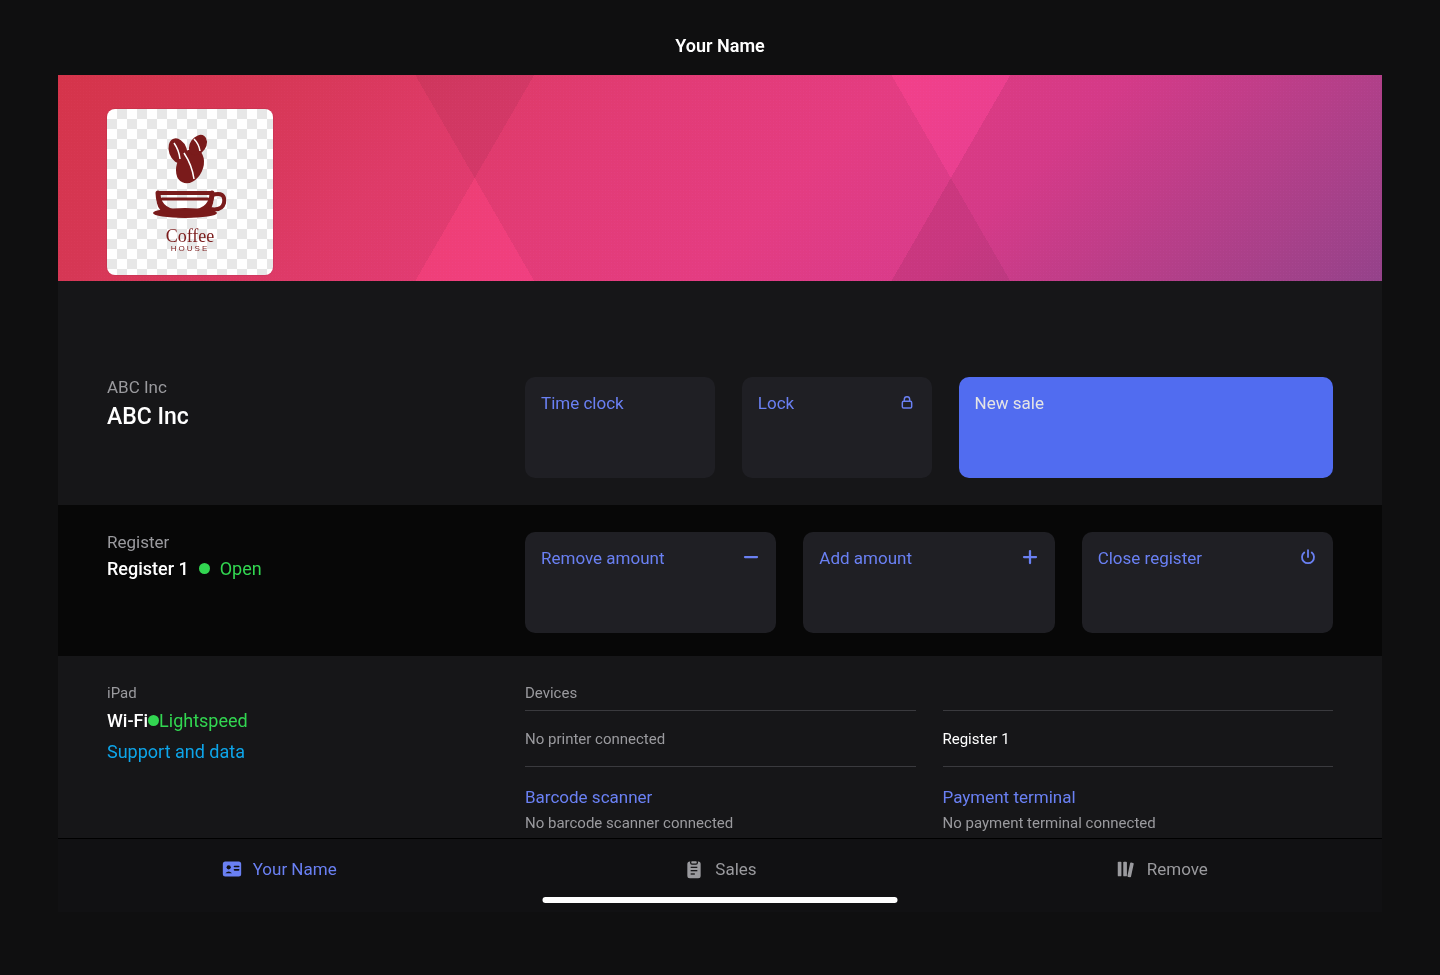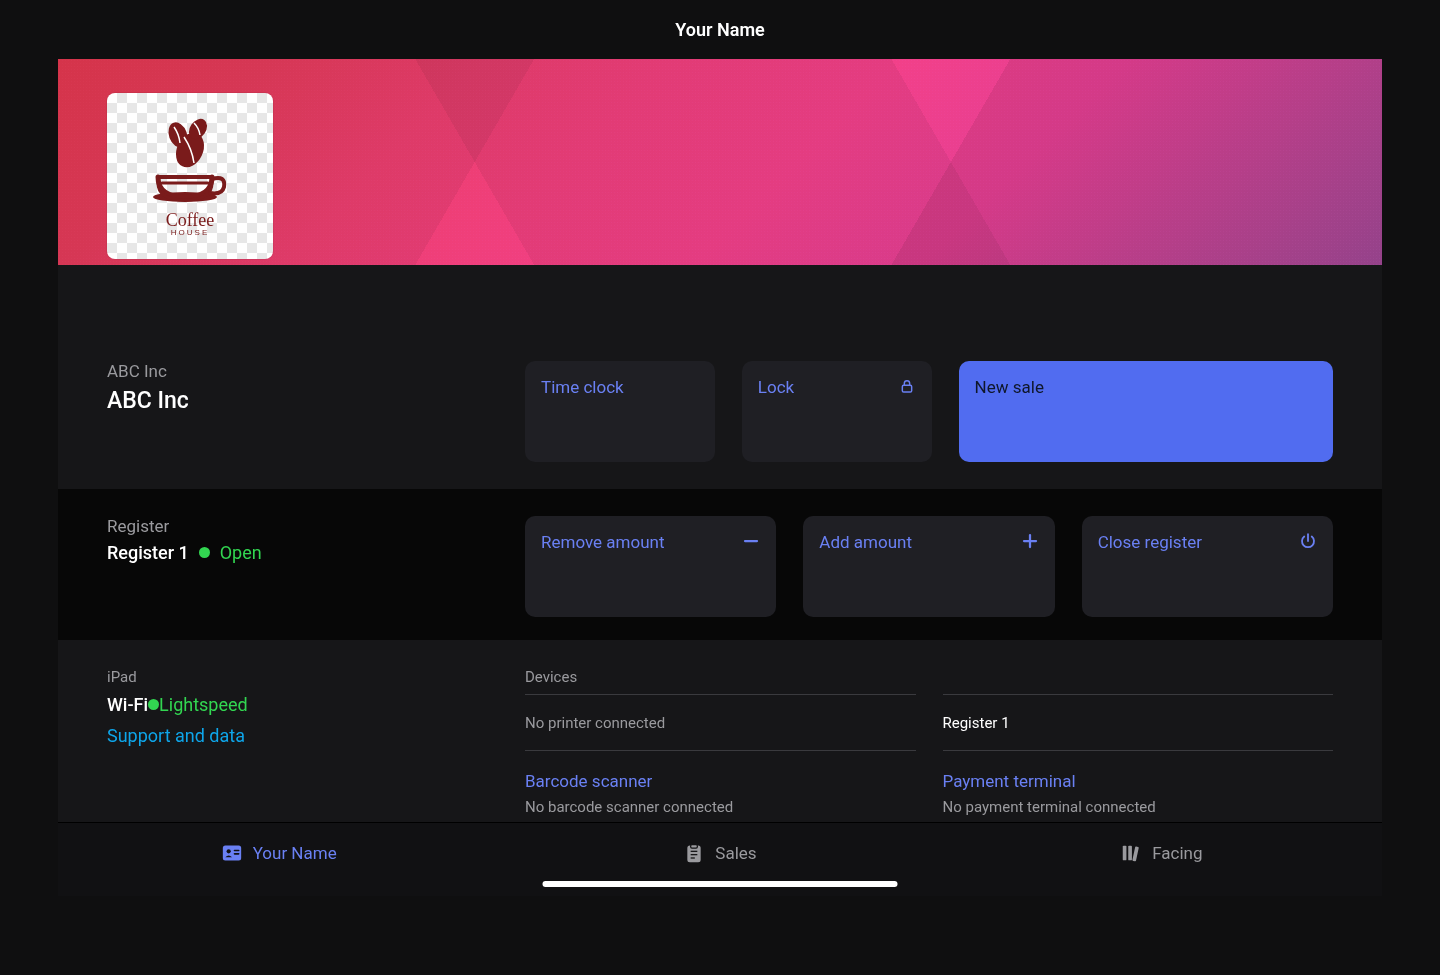--- a/index.html
+++ b/index.html
@@ -7,21 +7,21 @@
     width: 1440px;
     height: 975px;
     overflow: hidden;
     font-family: -apple-system, BlinkMacSystemFont, "Segoe UI", Roboto, Helvetica, Arial, sans-serif;
     background: #0f0f10;
     color: #fff;
   }
   .page {
     width: 1324px;
     height: 896px;
-    margin: 0 auto;
+    margin: 16px auto;
     background: #0f0f10;
     position: relative;
     display: flex;
     flex-direction: column;
     overflow: hidden;
   }
 
   
   .top-header {
     height: 59px;
@@ -155,21 +155,21 @@
     cursor: pointer;
   }
   .action-card.primary {
     background: #516cf0;
   }
   .action-card .card-label {
     font-size: 17px;
     font-weight: 400;
   }
   .action-card .card-label.blue { color: #6a80f3; }
-  .action-card.primary .card-label { color: #0f172a; }
+  .action-card.primary .card-label { color: #e5e5e5; }
   .action-card .card-icon {
     position: absolute;
     right: 16px;
     top: 16px;
     width: 18px;
     height: 18px;
     display:flex;
     align-items:center;
     justify-content:center;
   }
@@ -400,19 +400,19 @@
       <span>Sales</span>
     </div>
     <div class="tab">
       <span class="tab-icon">
         <svg viewBox="0 0 24 24" width="22" height="22" fill="#9a9a9e">
           <rect x="3" y="4" width="4" height="16" rx="1"></rect>
           <rect x="9" y="4" width="4" height="16" rx="1"></rect>
           <rect x="15" y="5" width="4" height="16" rx="1" transform="rotate(12 17 13)"></rect>
         </svg>
       </span>
-      <span>Facing</span>
+      <span>Remove</span>
     </div>
   </div>
 
   <div class="home-indicator"></div>
 
 </div>
 
 </body></html>

